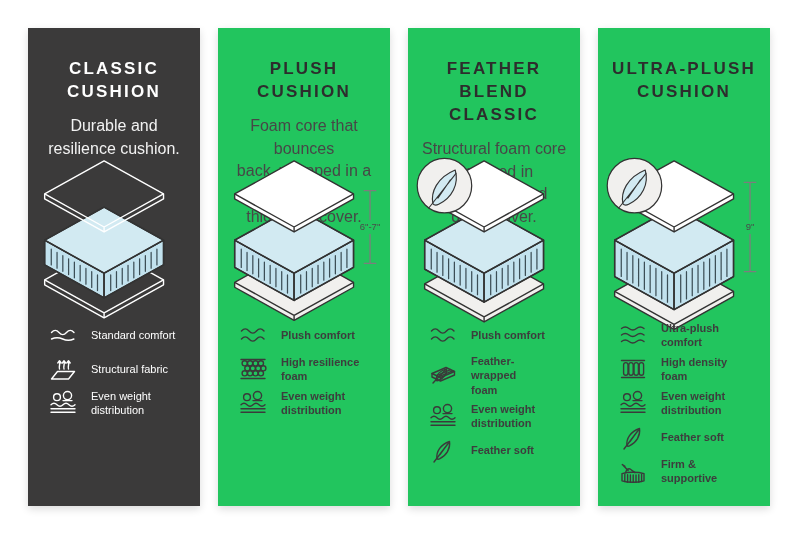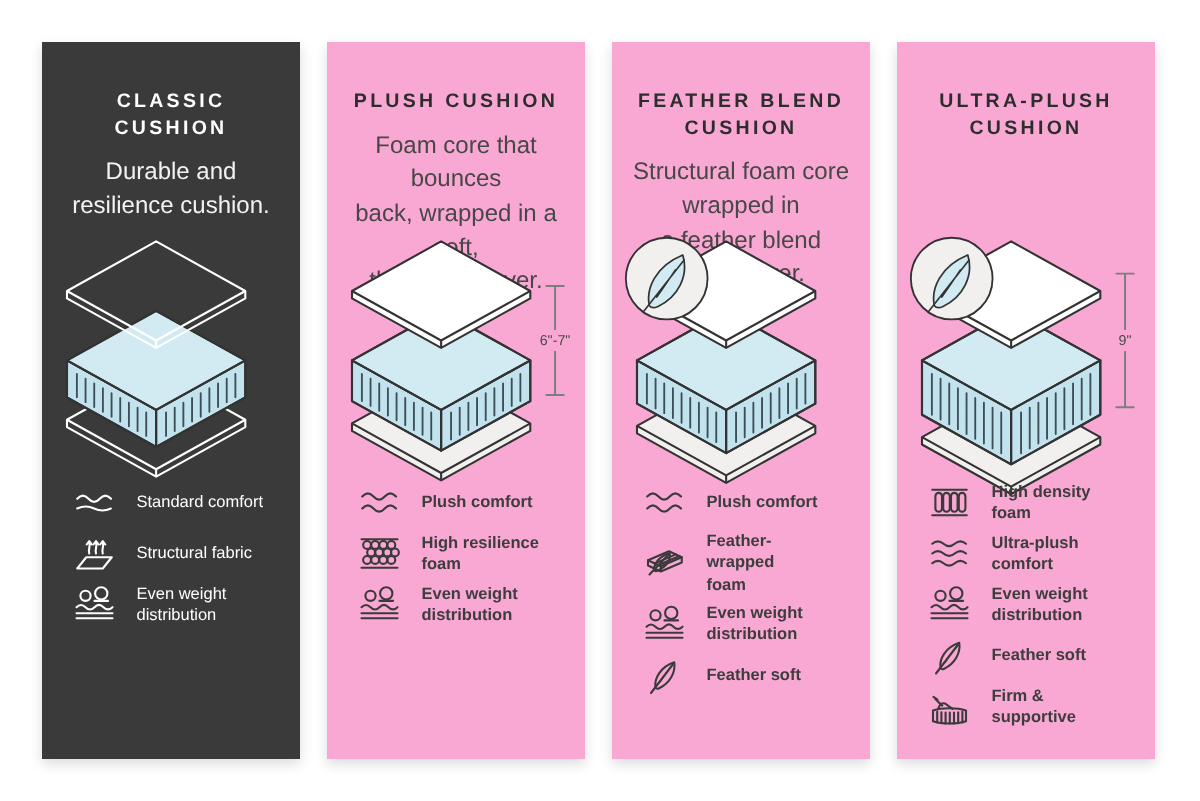--- a/index.html
+++ b/index.html
@@ -1,22 +1,22 @@
 <!DOCTYPE html>
 <html><head>
 <meta charset="utf-8">
 <style>
   html,body{margin:0;padding:0;background:#ffffff;}
   body{font-family:"Liberation Sans","DejaVu Sans",sans-serif;-webkit-font-smoothing:antialiased;}
   .stage{position:relative;width:800px;height:534px;background:#ffffff;overflow:hidden;}
   .cards{position:absolute;left:28px;top:28px;display:flex;gap:18px;}
   .card{position:relative;width:172px;height:478px;box-shadow:0 3px 8px rgba(0,0,0,0.14);}
-  .card.light{background:#f9a8d4;color:#3a3a3a;}
+  .card.light{background:#22c55e;color:#3a3a3a;}
   .card.dark{background:#3b3a3a;color:#ffffff;}
-  .card-title{margin:30px 10px 0;text-align:center;font-size:13px;font-weight:bold;
+  .card-title{margin:30px 10px 0;text-align:center;font-size:17px;font-weight:bold;
               letter-spacing:2.2px;line-height:1.35;white-space:pre-line;}
   .card.light .card-title{color:#2d2d2d;}
   .card-desc{margin:11px 12px 0;text-align:center;font-size:16px;line-height:1.42;
              white-space:pre-line;}
   .card.light .card-desc{color:#474747;}
   .card.dark .card-desc{color:#f2f2f2;}
   .diagram{position:absolute;left:0;top:128px;width:100%;display:flex;justify-content:center;}
   .features{position:absolute;left:20px;top:292px;right:22px;}
   .feature-row{display:flex;align-items:center;margin-bottom:4px;min-height:29px;}
   .feature-icon{width:30px;height:30px;flex:0 0 30px;margin-right:13px;}
@@ -164,21 +164,21 @@
             </span>
     <span class="feature-label">Even weight
 distribution</span>
   </div>
 
 </div>
   </section>
 
   <section class="card light">
     <h2 class="card-title">FEATHER BLEND
-CUSHION</h2>
+CLASSIC</h2>
     <p class="card-desc">Structural foam core wrapped in
 a feather blend down cover.</p>
     <div class="diagram">
           <svg width="162" height="175" viewBox="0 0 196 212">
     <g fill="#f1f0ee" stroke="#333333" stroke-width="1.7" stroke-linejoin="round">
       <path d="M14,155 L86,115 L158,155 L158,161 L86,201 L14,161 Z"></path>
               <path fill="none" d="M14,155 L86,195 L158,155 M86,195 L86,201"></path>
             </g>
     <g stroke="#333333" stroke-width="1.7" stroke-linejoin="round">
       <path d="M14,102 L86,142 L86,177 L14,137 Z" fill="#c2e2ee"></path>
@@ -278,42 +278,42 @@
             <g stroke="#7d7d7d" stroke-width="1.6" stroke-linecap="round">
       <path d="M171,32 L185,32 M171,140 L185,140 M178,32 L178,77 M178,95 L178,140"></path>
       <text x="178" y="90" text-anchor="middle" stroke="none" fill="#4a4a4a" font-size="11.5" font-family="Liberation Sans, sans-serif">9"</text>
             </g>
           </svg>
         </div>
     <div class="features">
   <div class="feature-row">
     <span class="feature-icon">
               <svg viewBox="0 0 30 30" fill="none" stroke="currentColor" stroke-width="1.4" stroke-linecap="round" stroke-linejoin="round">
+                <path d="M3.5,8.5 q3.75,-3.2 7.5,0 q3.75,3.2 7.5,0 q3.75,-3.2 7.5,0 M3.5,15 q3.75,-3.2 7.5,0 q3.75,3.2 7.5,0 q3.75,-3.2 7.5,0 M3.5,21.5 q3.75,-3.2 7.5,0 q3.75,3.2 7.5,0 q3.75,-3.2 7.5,0"></path>
+              </svg>
+            </span>
+    <span class="feature-label">Ultra-plush comfort</span>
+  </div>
+
+  <div class="feature-row">
+    <span class="feature-icon">
+              <svg viewBox="0 0 30 30" fill="none" stroke="currentColor" stroke-width="1.4" stroke-linecap="round" stroke-linejoin="round">
                 <path d="M3.5,6.5 L26.5,6.5 M3.5,23.5 L26.5,23.5"></path>
      <rect x="5.6" y="8.6" width="4.4" height="12.6" rx="2.2"></rect>
      <rect x="10.8" y="8.6" width="4.4" height="12.6" rx="2.2"></rect>
      <rect x="16" y="8.6" width="4.4" height="12.6" rx="2.2"></rect>
      <rect x="21.2" y="8.6" width="4.4" height="12.6" rx="2.2"></rect>
               </svg>
             </span>
     <span class="feature-label">High density foam</span>
   </div>
 
   <div class="feature-row">
     <span class="feature-icon">
               <svg viewBox="0 0 30 30" fill="none" stroke="currentColor" stroke-width="1.4" stroke-linecap="round" stroke-linejoin="round">
-                <path d="M3.5,8.5 q3.75,-3.2 7.5,0 q3.75,3.2 7.5,0 q3.75,-3.2 7.5,0 M3.5,15 q3.75,-3.2 7.5,0 q3.75,3.2 7.5,0 q3.75,-3.2 7.5,0 M3.5,21.5 q3.75,-3.2 7.5,0 q3.75,3.2 7.5,0 q3.75,-3.2 7.5,0"></path>
-              </svg>
-            </span>
-    <span class="feature-label">Ultra-plush comfort</span>
-  </div>
-
-  <div class="feature-row">
-    <span class="feature-icon">
-              <svg viewBox="0 0 30 30" fill="none" stroke="currentColor" stroke-width="1.4" stroke-linecap="round" stroke-linejoin="round">
                 <circle cx="9" cy="9.2" r="3.4"></circle>
                 <circle cx="19.5" cy="7.6" r="4.1"></circle>
      <path d="M15,12.6 L24,12.6"></path>
      <path d="M3,16.8 q3,-3 6,0 q3,3 6,0 q3,-3 6,0 q3,3 6,0"></path>
      <path d="M3,20.8 L27,20.8 M3,24.2 L27,24.2"></path>
               </svg>
             </span>
     <span class="feature-label">Even weight
 distribution</span>
   </div>

